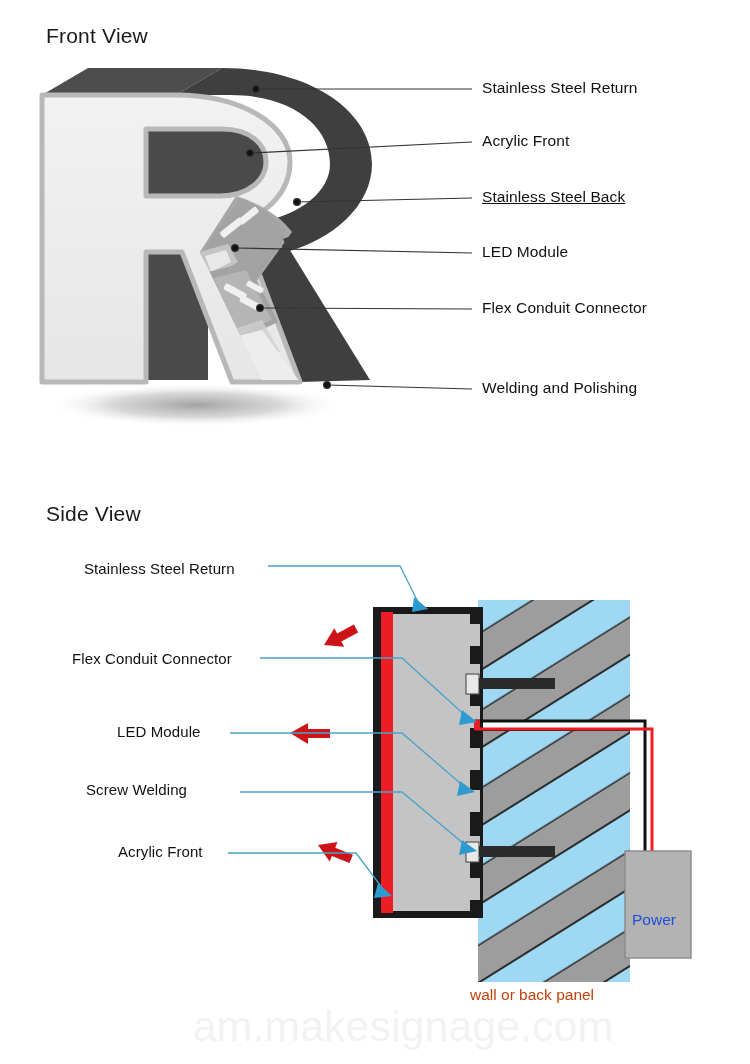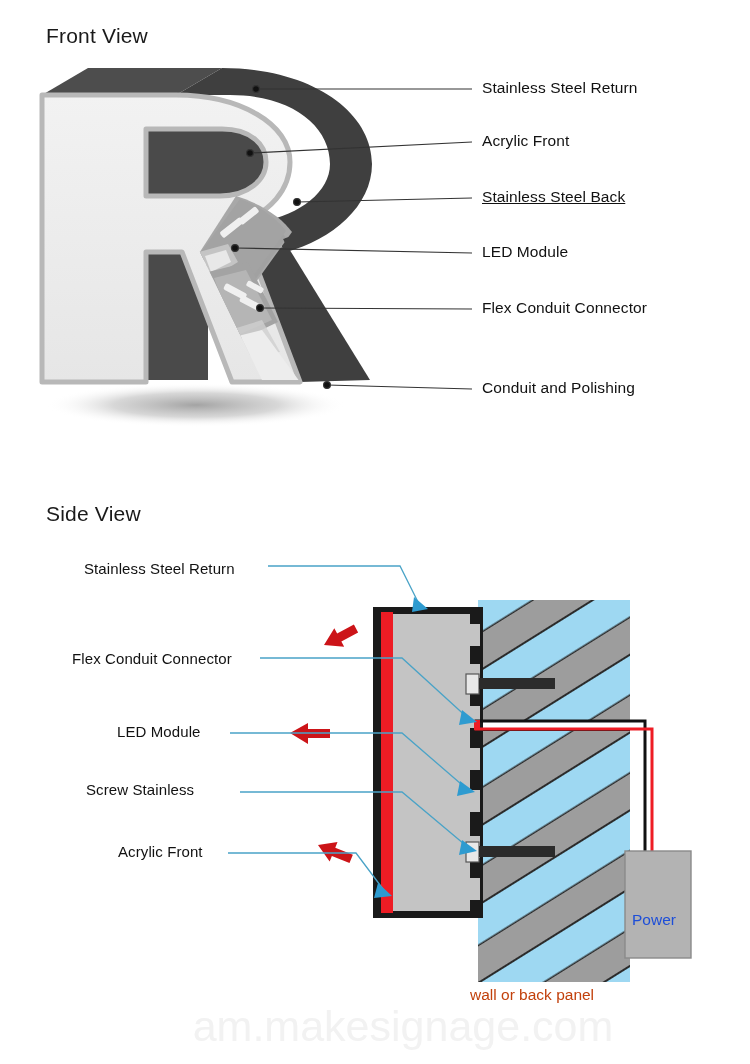--- a/index.html
+++ b/index.html
@@ -177,21 +177,21 @@
         <circle cx="327" cy="385" r="3.4" fill="#111111"></circle>
       </g>
   </svg>
 
   <div id="front-labels">
       <div class="callout-label" style="left: 482px; top: 79px;">Stainless Steel Return</div>
       <div class="callout-label" style="left: 482px; top: 132px;">Acrylic Front</div>
       <div class="callout-label" style="left: 482px; top: 188px; text-decoration: underline;">Stainless Steel Back</div>
       <div class="callout-label" style="left: 482px; top: 243px;">LED Module</div>
       <div class="callout-label" style="left: 482px; top: 299px;">Flex Conduit Connector</div>
-      <div class="callout-label" style="left: 482px; top: 379px;">Conduit and Polishing</div>
+      <div class="callout-label" style="left: 482px; top: 379px;">Welding and Polishing</div>
     </div>
 
   <div class="view-title" id="side-title">Side View</div>
 
   <svg id="side-art" width="750" height="1064">
     <defs>
       <pattern id="wallHatch" width="66" height="66" patternUnits="userSpaceOnUse" patternTransform="rotate(-32)">
         <rect width="66" height="66" fill="#9ed8f2"></rect>
         <rect width="66" height="31" fill="#9d9d9d"></rect>
         <rect y="30" width="66" height="2" fill="#2b2b2b"></rect>
@@ -281,21 +281,21 @@
 
       <path d="M 228,853 L 356,853 L 386,893"></path>
       <polygon points="378,883 392,896 374,898" fill="#2e9bd0" stroke="none"></polygon>
     </g>
   </svg>
 
   <div id="side-labels">
       <div class="side-label" style="left: 84px; top: 560px;">Stainless Steel Return</div>
       <div class="side-label" style="left: 72px; top: 650px;">Flex Conduit Connector</div>
       <div class="side-label" style="left: 117px; top: 723px;">LED Module</div>
-      <div class="side-label" style="left: 86px; top: 781px;">Screw Stainless</div>
+      <div class="side-label" style="left: 86px; top: 781px;">Screw Welding</div>
       <div class="side-label" style="left: 118px; top: 843px;">Acrylic Front</div>
     </div>
 
   <div id="wall-caption">wall or back panel</div>
   <div id="power-label">Power</div>
 
   <div id="watermark">am.makesignage.com</div>
 </div>
 
 </body></html>

